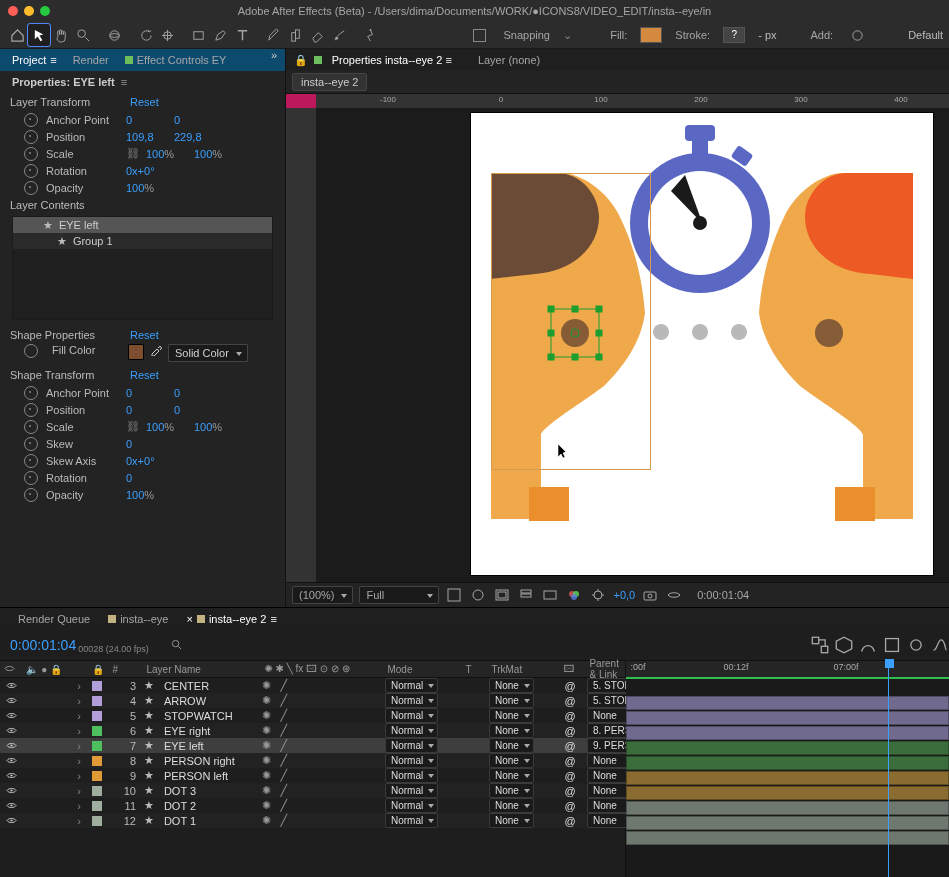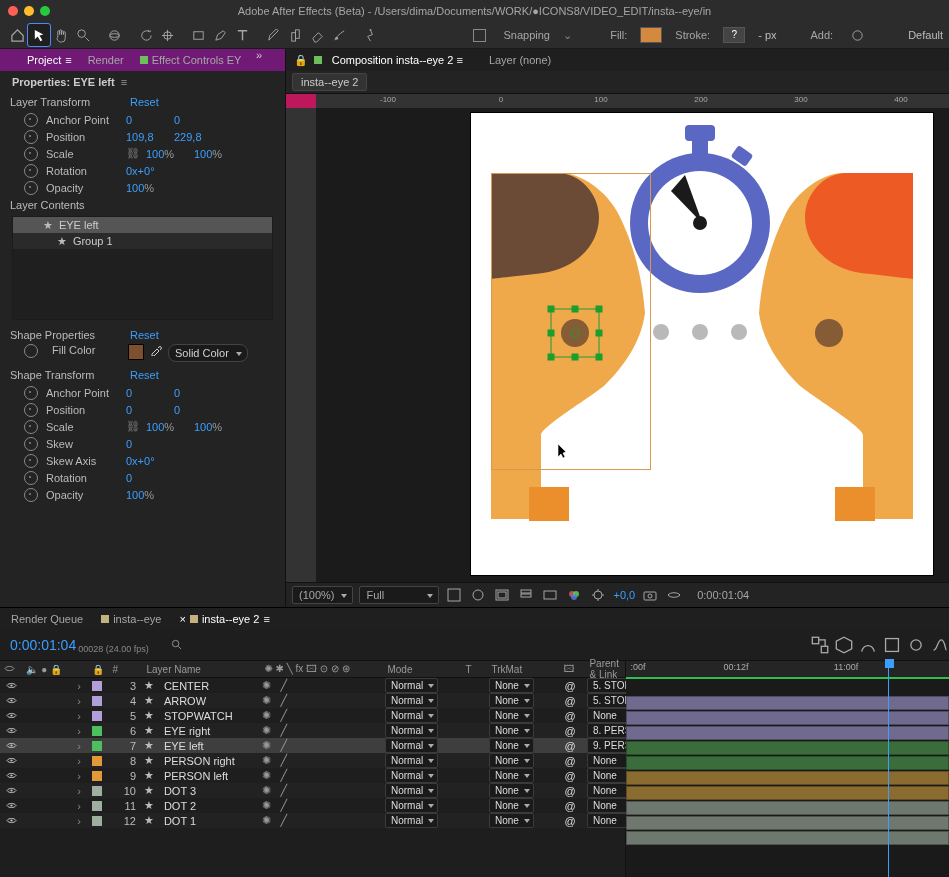--- a/index.html
+++ b/index.html
@@ -21,21 +21,21 @@
   .swatch{width:20px;height:14px;display:inline-block;border:1px solid #555}
   .stroke-swatch{background:#444;color:#fff;text-align:center;font-size:10px;line-height:13px}
   .tlabel{color:#a6a6a6}
   .tval{color:#bdbdbd}
   .cb{width:11px;height:11px;border:1px solid #888;display:inline-block;margin-right:4px}
 
   
   .upper{display:flex;flex:0 0 558px}
   
   .panel-left{width:285px;background:#232323;display:flex;flex-direction:column;border-right:1px solid #111}
-  .pl-tabs{height:22px;background:#701a75;display:flex;align-items:flex-start;padding:0 19px;font-size:11px;color:#a6a6a6}
+  .pl-tabs{height:22px;background:#0c4a6e;display:flex;align-items:flex-start;padding:0 4px;font-size:11px;color:#a6a6a6}
   .pl-tab{padding:0 8px;height:22px;line-height:22px}
   .pl-tab.active{color:#fff}
   .pl-tab .lines{margin-left:4px}
   .pl-indicator{width:8px;height:8px;background:#6dbf5e;display:inline-block;margin-right:4px}
   .double-chevron{margin-left:auto;padding-right:4px;color:#ccc}
   .pan-head{height:22px;display:flex;align-items:center;padding:0 12px;color:#ccc;font-weight:bold}
   .pan-head .lines{margin-left:6px;font-weight:normal;color:#999}
   
   .section-hd{padding:3px 10px;color:#bbb}
   .prop{height:17px;display:flex;align-items:center;padding-left:24px}
@@ -49,21 +49,21 @@
   .subitem{height:16px;display:flex;align-items:center;padding-left:30px;color:#ccc;background:transparent}
   .subitem.sel{background:#4a4a4a}
   .star{color:#bbb;margin-right:6px}
   .tree{background:#1f1f1f;border:1px solid #1b1b1b;margin:2px 12px 6px 12px}
   .tree .subitem{background:#2a2a2a}
   .tree .subitem.sel{background:#555}
   
   .fillrow{display:flex;align-items:flex-start;height:22px;padding-left:24px;gap:6px}
   .fillbox{width:14px;height:14px;background:#7c502f;border:1px solid #000}
   .eyedrop svg{width:12px;height:12px}
-  .fillsel{display:flex;align-items:center;background:#1a1a1a;border:1px solid #444;padding:2px 18px 2px 6px;border-radius:8px;position:relative}
+  .fillsel{display:flex;align-items:center;background:#1a1a1a;border:1px solid #444;padding:2px 18px 2px 6px;border-radius:1px;position:relative}
   .fillsel::after{content:"";position:absolute;right:5px;top:7px;border-left:3px solid transparent;border-right:3px solid transparent;border-top:4px solid #aaa}
 
   
   .panel-center{flex:1;display:flex;flex-direction:column;background:#232323}
   .viewer-tabs{height:22px;background:#1f1f1f;display:flex;align-items:center;padding-left:8px;color:#a6a6a6;gap:6px}
   .viewer-tabs .active{color:#fff}
   .viewer-comp{height:22px;display:flex;align-items:center;padding-left:6px;border-bottom:1px solid #111;color:#ccc}
   .compchip{background:#333;border:1px solid #444;border-radius:2px;padding:2px 8px}
   .viewer-area{flex:1;display:flex;position:relative;background:#be185d}
   .ruler-top{position:absolute;left:30px;right:0;top:0;height:14px;background:#333;border-bottom:1px solid #111}
@@ -75,21 +75,21 @@
   
   .viewer-foot{height:24px;background:#232323;display:flex;align-items:center;gap:6px;padding:0 6px;border-top:1px solid #111;color:#a6a6a6}
   .vf-sel{background:#1a1a1a;border:1px solid #444;border-radius:2px;padding:2px 18px 2px 6px;position:relative}
   .vf-sel::after{content:"";position:absolute;right:5px;top:7px;border-left:3px solid transparent;border-right:3px solid transparent;border-top:4px solid #aaa}
   .vf-icn{width:18px;height:18px;display:flex;align-items:center;justify-content:center}
   .vf-icn svg{width:14px;height:14px}
   .exposure{color:#3b9fff}
 
   
   .lower{flex:1;display:flex;flex-direction:column;background:#1e1e1e;border-top:1px solid #000}
-  .tl-tabs{height:22px;background:#1f1f1f;display:flex;align-items:center;padding-left:11px;gap:18px;color:#a6a6a6}
+  .tl-tabs{height:22px;background:#1f1f1f;display:flex;align-items:center;padding-left:18px;gap:18px;color:#a6a6a6}
   .tl-tab{display:flex;align-items:center;gap:4px}
   .tl-tab.active{color:#fff}
   .las{width:8px;height:8px;display:inline-block}
   .tc-row{height:30px;display:flex;align-items:center;padding-left:10px;gap:6px;border-bottom:1px solid #111}
   .timecode{color:#3b9fff;font-size:14px}
   .tc-sub{color:#888;font-size:9px;margin-left:-4px;margin-top:8px}
   .tc-search{color:#999;margin-left:16px}
   .tc-right{margin-left:auto;display:flex;gap:6px;padding-right:0}
   .tc-right .ic{width:18px;height:18px;display:flex;align-items:center;justify-content:center;color:#aaa}
   .layers{flex:1;display:flex}
@@ -372,21 +372,21 @@
           <span class="stop"></span>
           <span class="pname">Opacity</span>
           <span class="pv"><span>100</span><span class="pct">%</span></span>
         </div>
     </div>
 
     <div class="panel-center">
       <div class="viewer-tabs">
         <span style="color:#888">🔒</span>
         <span class="pl-indicator"></span>
-        <span class="active"><span>Composition</span> <span>insta--eye 2</span> ≡</span>
+        <span class="active"><span>Properties</span> <span>insta--eye 2</span> ≡</span>
         <span style="width:14px"></span>
         <span>Layer (none)</span>
       </div>
       <div class="viewer-comp">
         <div class="compchip">insta--eye 2</div>
       </div>
       <div class="viewer-area">
         <div class="ruler-top">
           <span class="lbl" style="left:72px">-100</span>
           <span class="lbl" style="left:185px">0</span>
@@ -851,21 +851,21 @@
                 <span class="dd" style="width:80px">None</span>
               </span>
             </div>
           </div>
       </div>
       <div class="sep-v"></div>
       <div class="tl-right">
         <div class="tl-rulerh">
           <span class="tick" style="left:12px">:00f</span>
           <span class="tick" style="left:110px">00:12f</span>
-          <span class="tick" style="left:220px">11:00f</span>
+          <span class="tick" style="left:220px">07:00f</span>
         </div>
         <div class="wa"></div>
         <div class="tl-rows" id="tl-bars">
             <div class="bar" style="top: 18px; width: 100%; background: rgb(111, 106, 142);"></div>
             <div class="bar" style="top: 33px; width: 100%; background: rgb(111, 106, 142);"></div>
             <div class="bar" style="top: 48px; width: 100%; background: rgb(111, 106, 142);"></div>
             <div class="bar" style="top: 63px; width: 100%; background: rgb(59, 109, 60);"></div>
             <div class="bar" style="top: 78px; width: 100%; background: rgb(59, 109, 60);"></div>
             <div class="bar" style="top: 93px; width: 100%; background: rgb(138, 107, 48);"></div>
             <div class="bar" style="top: 108px; width: 100%; background: rgb(138, 107, 48);"></div>

